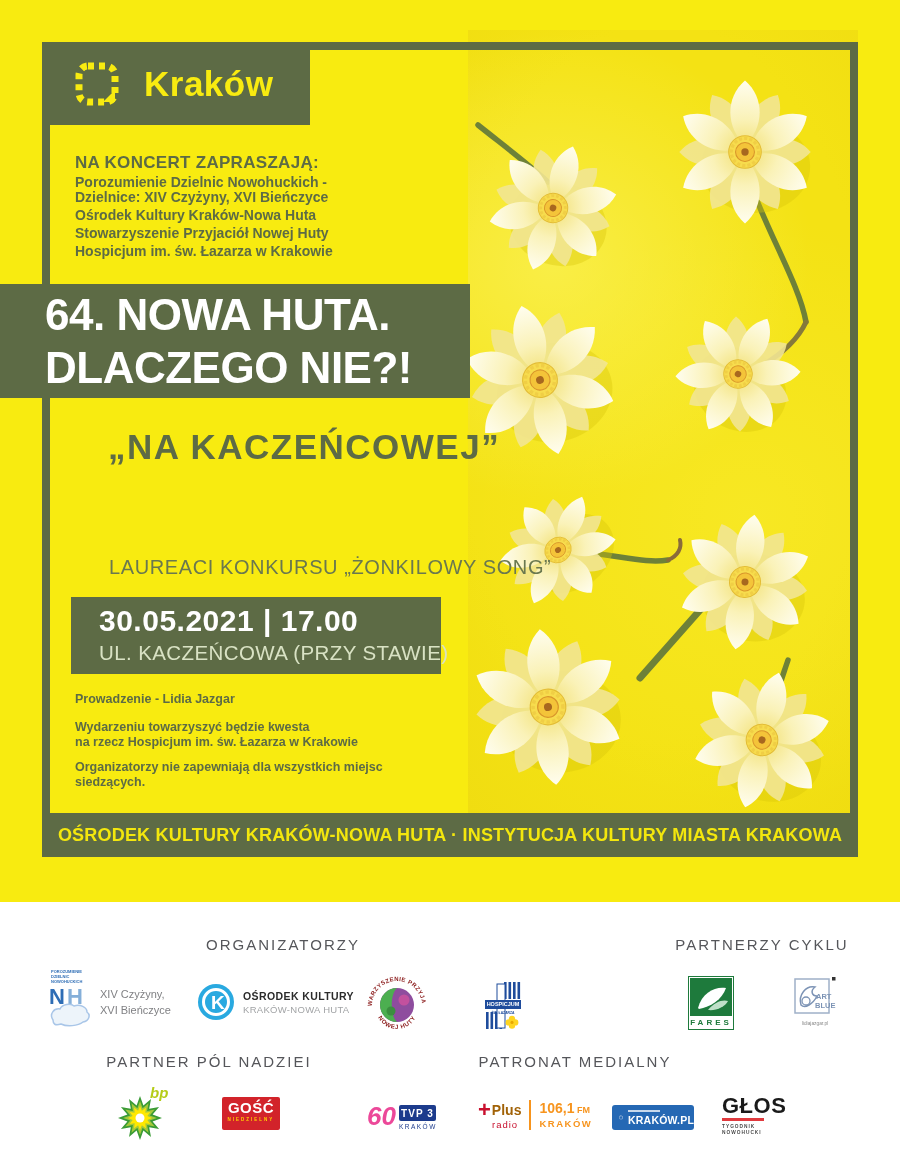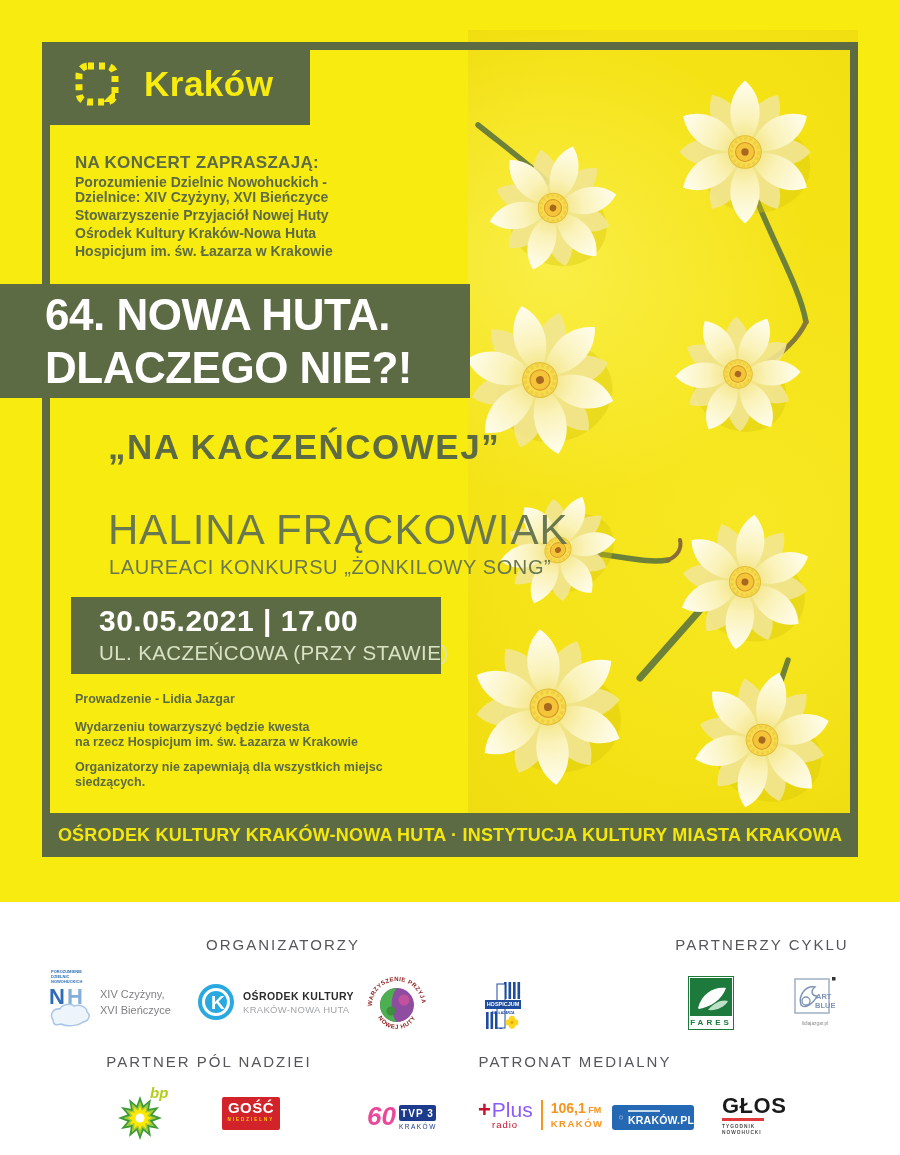--- a/index.html
+++ b/index.html
@@ -75,21 +75,21 @@
   #tvp{display:flex;align-items:flex-end;}
   #tvp .n60{font-size:26px;font-weight:800;font-style:italic;color:#ec4899;line-height:28px;}
   #tvp .boxcol{margin-left:3px;}
   #tvp .tbox{width:37px;height:16px;background:#1C3B8C;color:#fff;font-size:10px;font-weight:800;
       display:flex;align-items:center;justify-content:center;letter-spacing:1px;border-radius:2px;}
   #tvp .tsub{font-size:6.5px;color:#1C3B8C;letter-spacing:1.5px;text-align:right;margin-top:2px;}
 
   
   #plus{display:flex;align-items:center;}
   #plus .cross{color:#C8102E;font-size:22px;font-weight:800;line-height:20px;margin-right:1px;}
-  #plus .pword{color:#8b5cf6;font-size:21px;font-weight:400;line-height:20px;}
+  #plus .pword{color:#a16207;font-size:14px;font-weight:700;line-height:20px;}
   #plus .pradio{color:#C8102E;font-size:9.5px;letter-spacing:1px;margin-top:-1px;margin-left:14px;}
   #plus .vr{width:2px;height:30px;background:#F7941D;margin:0 8px;}
   #plus .freq{color:#F7941D;font-size:14px;font-weight:800;line-height:15px;}
   #plus .fm{font-size:9px;}
   #plus .pcity{color:#F7941D;font-size:9.5px;font-weight:bold;letter-spacing:1.5px;}
 
   
   #krkpl{width:82px;height:25px;background:#2568B4;border-radius:3px;display:flex;align-items:center;padding-left:7px;box-sizing:border-box;}
   #krkpl .txt{margin-left:5px;}
   #krkpl .microbar{width:32px;height:2px;background:rgba(255,255,255,.75);margin-bottom:2px;}
@@ -172,32 +172,31 @@
         <rect x="5" y="5" width="36" height="36" rx="9" fill="none" stroke="#F8EB10" stroke-width="7" stroke-dasharray="6 5"></rect>
         <path d="M29,41 L41,29 L41,41 Z" fill="#F8EB10"></path>
       </svg>
       <span class="brand">Kraków</span>
     </div>
 
     <div id="invite">
       <div class="h">NA KONCERT ZAPRASZAJĄ:</div>
       <div class="l">Porozumienie Dzielnic Nowohuckich -</div>
       <div class="l">Dzielnice: XIV Czyżyny, XVI Bieńczyce</div>
+      <div class="l m3">Ośrodek Kultury Kraków-Nowa Huta</div>
       <div class="l m3">Stowarzyszenie Przyjaciół Nowej Huty</div>
-      <div class="l m3">Ośrodek Kultury Kraków-Nowa Huta</div>
       <div class="l m3">Hospicjum im. św. Łazarza w Krakowie</div>
     </div>
 
     <div id="banner">
       <div class="hl">64. NOWA HUTA.</div>
       <div class="hl">DLACZEGO NIE?!</div>
     </div>
 
     <div id="sub1" class="sub">„NA KACZEŃCOWEJ”</div>
-    <div id="artist" class="sub">HALINA FRĄCKOWIAK</div>
     <div id="laureates" class="sub">LAUREACI KONKURSU „ŻONKILOWY SONG”</div>
 
     <div id="datebox">
       <div class="dt">30.05.2021 | 17.00</div>
       <div class="venue">UL. KACZEŃCOWA (PRZY STAWIE)</div>
     </div>
 
     <div id="details">
       <div class="p1">Prowadzenie - Lidia Jazgar</div>
       <div>Wydarzeniu towarzyszyć będzie kwesta</div>

